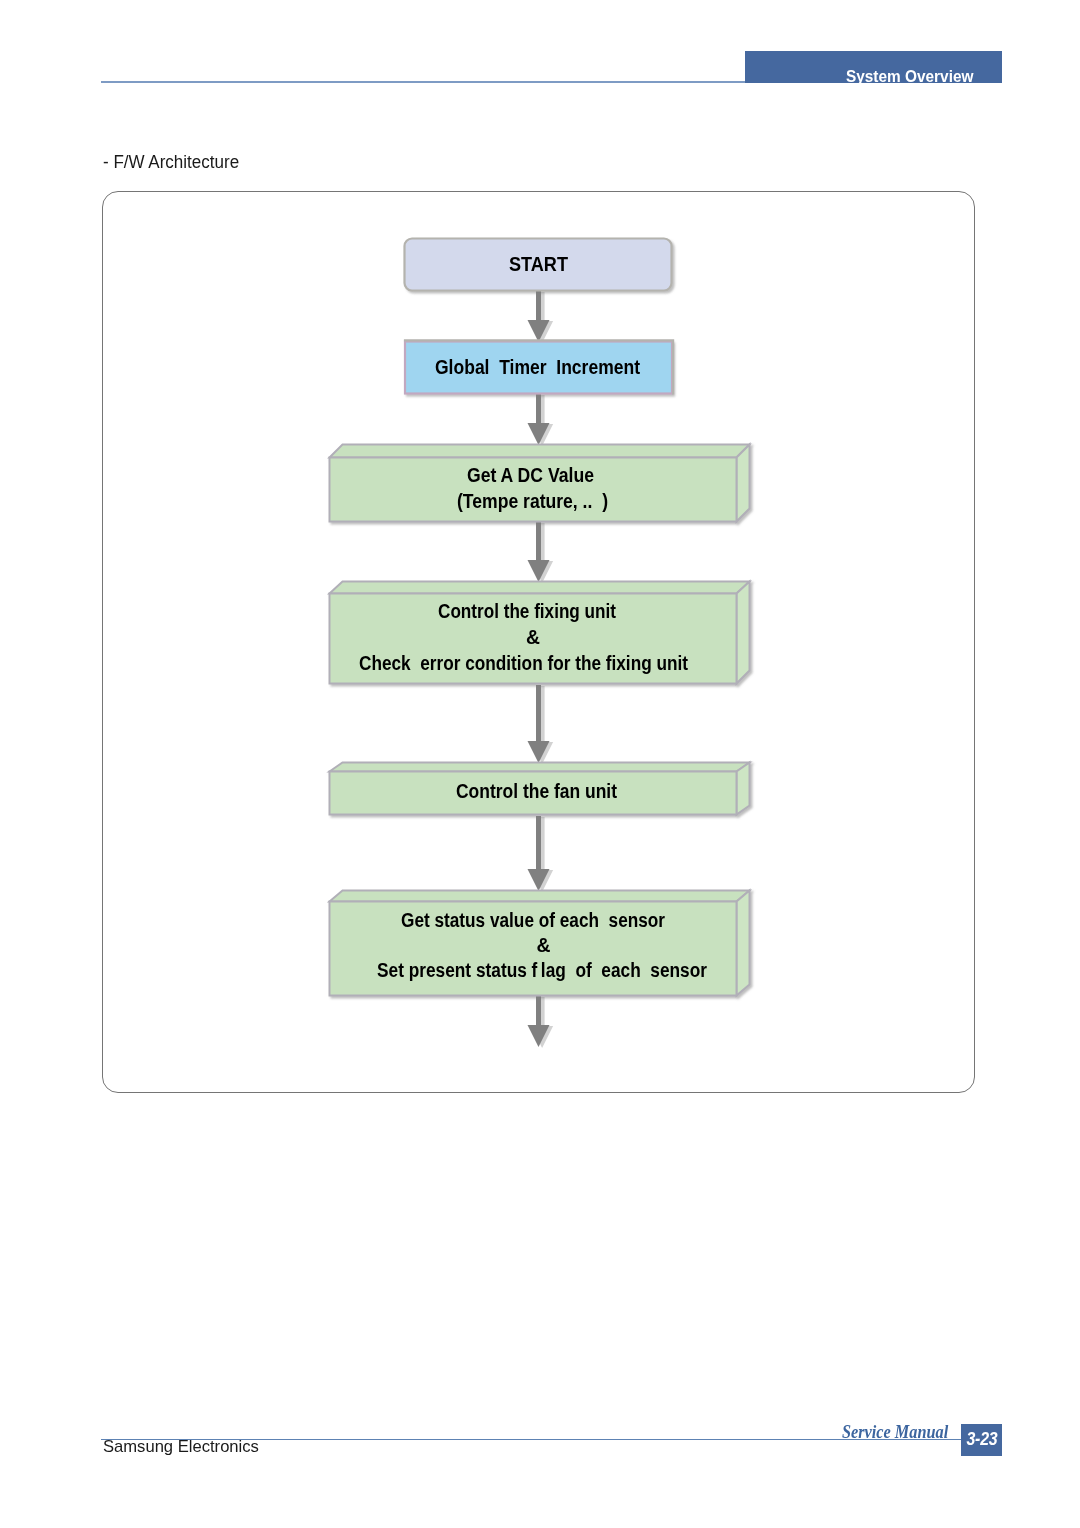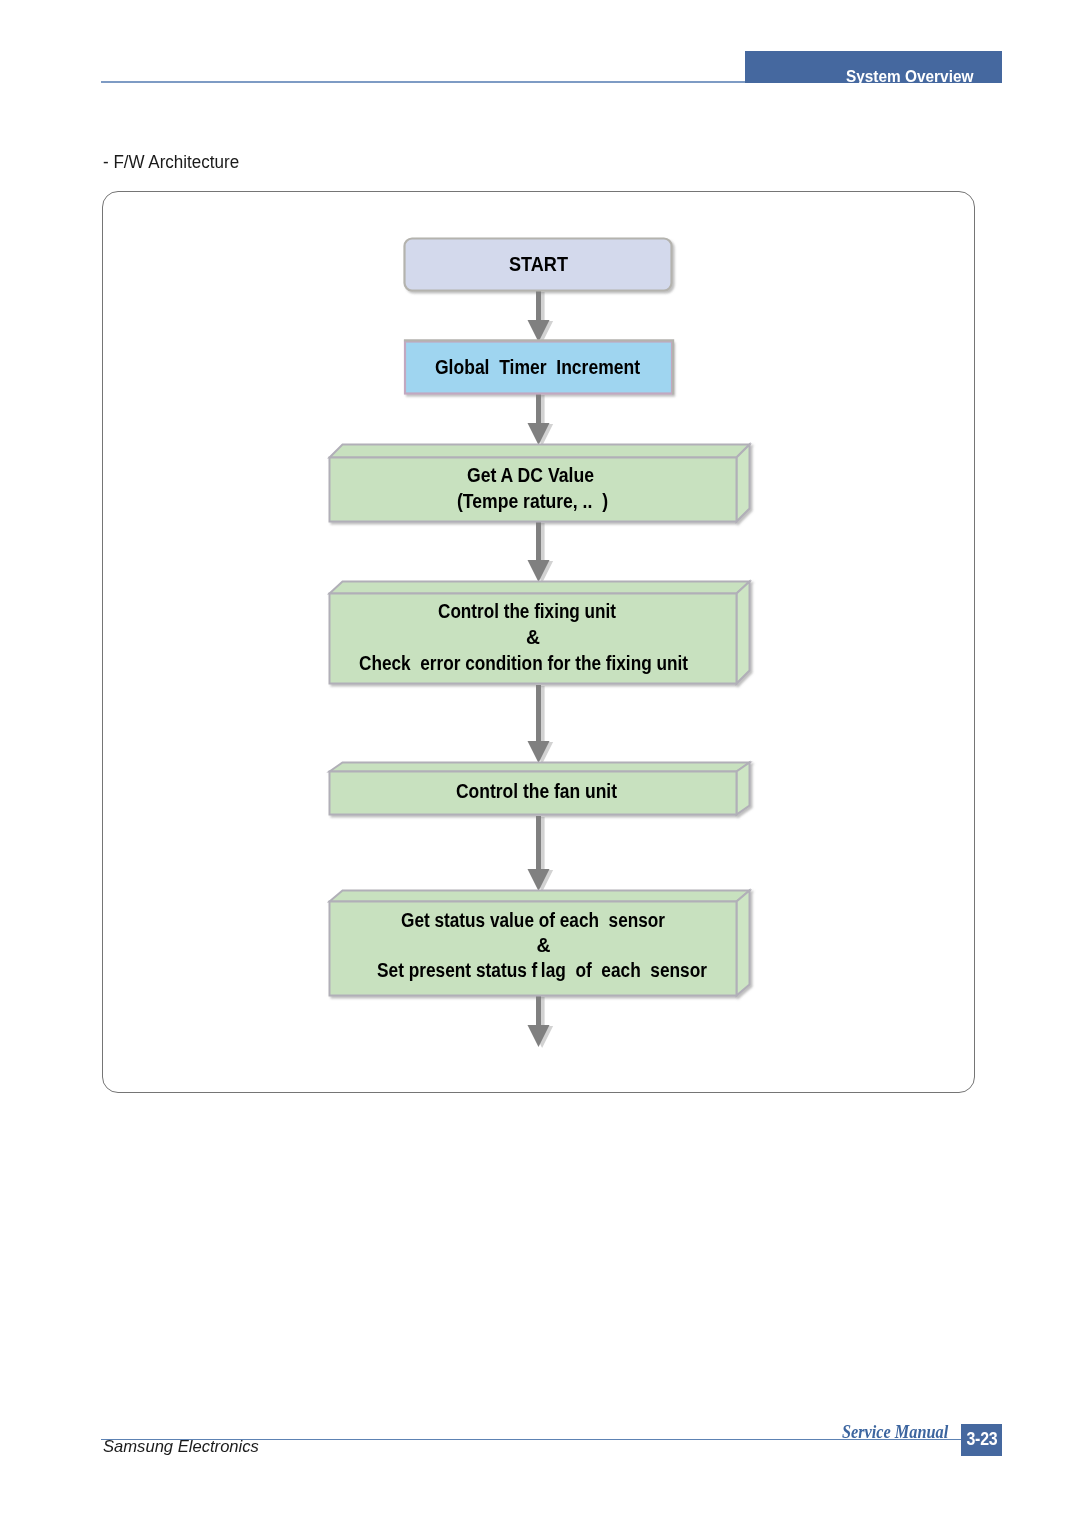--- a/index.html
+++ b/index.html
@@ -27,26 +27,26 @@
 
   .nodetext{font-family:"Liberation Sans",sans-serif;font-weight:bold;fill:#000;text-anchor:middle;}
   .cube-top,.cube-side,.cube-face{fill:#c8e1bf;stroke:#b1afb8;stroke-width:2;}
   .cube-side{fill:#cde5c4;}
   .arrowbody{fill:#808080;}
   .arrowshadow{fill:#d2d2d2;}
   .shp{}
 
   
   #footer-rule{position:absolute;left:101px;top:1438.5px;width:860.5px;height:1.6px;background:#5d82b3;}
-  #footer-left{position:absolute;left:103px;top:1437.2px;font-size:16.6px;color:#1a1a1a;opacity:0.999;font-style:italic;}
+  #footer-left{position:absolute;left:103px;top:1437.2px;font-size:16.6px;color:#1a1a1a;opacity:0.999;}
   #footer-service{position:absolute;left:842px;top:1422.5px;font-family:"Liberation Serif",serif;
      font-style:italic;font-weight:bold;font-size:18.6px;color:#3c659f;line-height:1;
      transform:scaleX(0.875);transform-origin:left top;opacity:0.999;}
   #footer-pagebox{position:absolute;left:961px;top:1424px;width:41px;height:32px;background:#45689f;
-     display:flex;align-items:center;justify-content:center;}
+     display:flex;align-items:center;justify-content:center;font-style:italic;}
   #footer-pagenum{color:#fff;font-size:18.5px;font-weight:bold;font-family:"Liberation Sans",sans-serif;position:relative;top:-1px;
      transform:scaleX(0.86);letter-spacing:-0.3px;opacity:0.999;}
 </style>
 </head>
 <body>
 
 <div class="page">
 
   <div id="header-rule"></div>
   <div id="header-banner">

